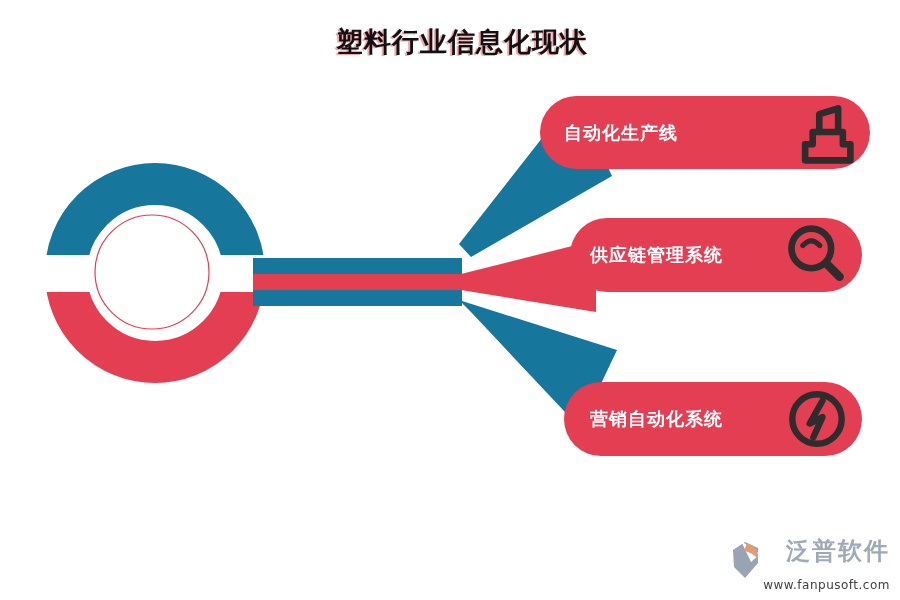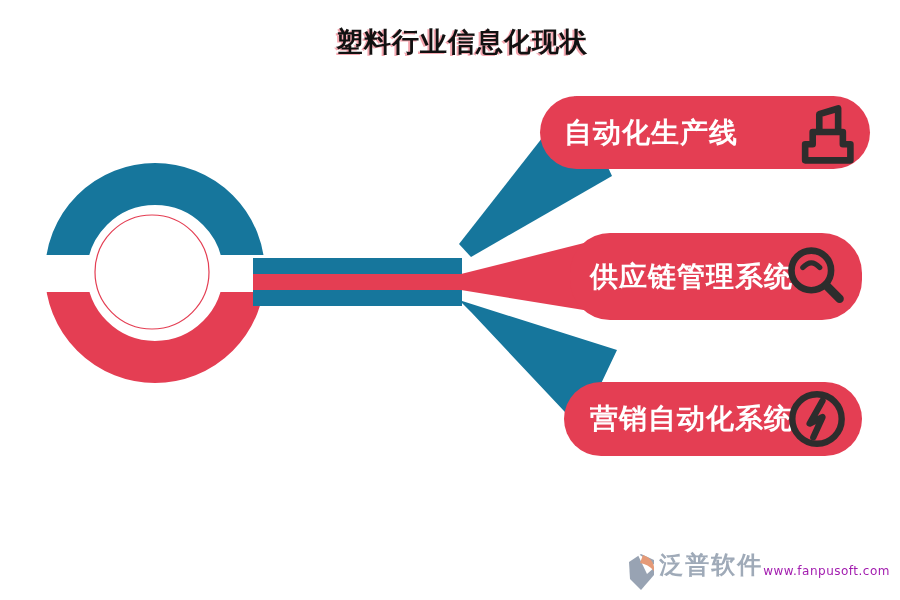--- a/index.html
+++ b/index.html
@@ -11,35 +11,35 @@
     position:absolute;top:24px;left:0;width:924px;text-align:center;
     font-size:27px;font-weight:bold;color:#111;letter-spacing:1px;
     text-shadow:-2px 1px 0 rgba(232,57,77,.45);
   }
   #diagram{position:absolute;left:0;top:0;}
   .pill{
     position:absolute;height:73px;border-radius:40px;background:#e43e53;
     display:flex;align-items:center;
   }
   .pill .label{
-    color:#ffffff;font-weight:bold;font-size:28px;letter-spacing:1px;white-space:nowrap;
+    color:#ffffff;font-weight:bold;font-size:18px;letter-spacing:1px;white-space:nowrap;
   }
   .pill .icon{position:absolute;right:13px;top:50%;transform:translateY(-50%);}
   #pill-1{left:540px;top:96px;width:330px;}
   #pill-1 .label{padding-left:24px;}
-  #pill-2{left:570px;top:233px;width:292px;height:87px;}
+  #pill-2{left:570px;top:218px;width:292px;height:74px;}
   #pill-2 .label{padding-left:20px;}
   #pill-3{left:564px;top:346px;width:298px;height:74px;margin-top:36px;}
   #pill-3 .label{padding-left:26px;}
   .footer{
     position:absolute;right:10px;bottom:8px;display:flex;align-items:flex-start;gap:2px;
   }
-  .brand-text{display:flex;flex-direction:row;align-items:flex-end;}
+  .brand-text{display:flex;flex-direction:column;align-items:flex-end;}
   .brand-name{color:#9faab8;font-size:24px;font-weight:600;letter-spacing:2px;line-height:1.1;}
-  .brand-url{color:#a21caf;font-size:12px;letter-spacing:.5px;margin-top:14px;}
+  .brand-url{color:#404040;font-size:12px;letter-spacing:.5px;margin-top:14px;}
 </style>
 </head>
 <body>
 
 <div class="title">塑料行业信息化现状</div>
 
 <svg id="diagram" width="900" height="600" viewBox="0 0 900 600">
 
   <path d="M 66 273 A 89 89 0 0 1 244 273" fill="none" stroke="#16769c" stroke-width="42"></path>
   <path d="M 244 273 A 89 89 0 0 1 66 273" fill="none" stroke="#e43e53" stroke-width="42"></path>

